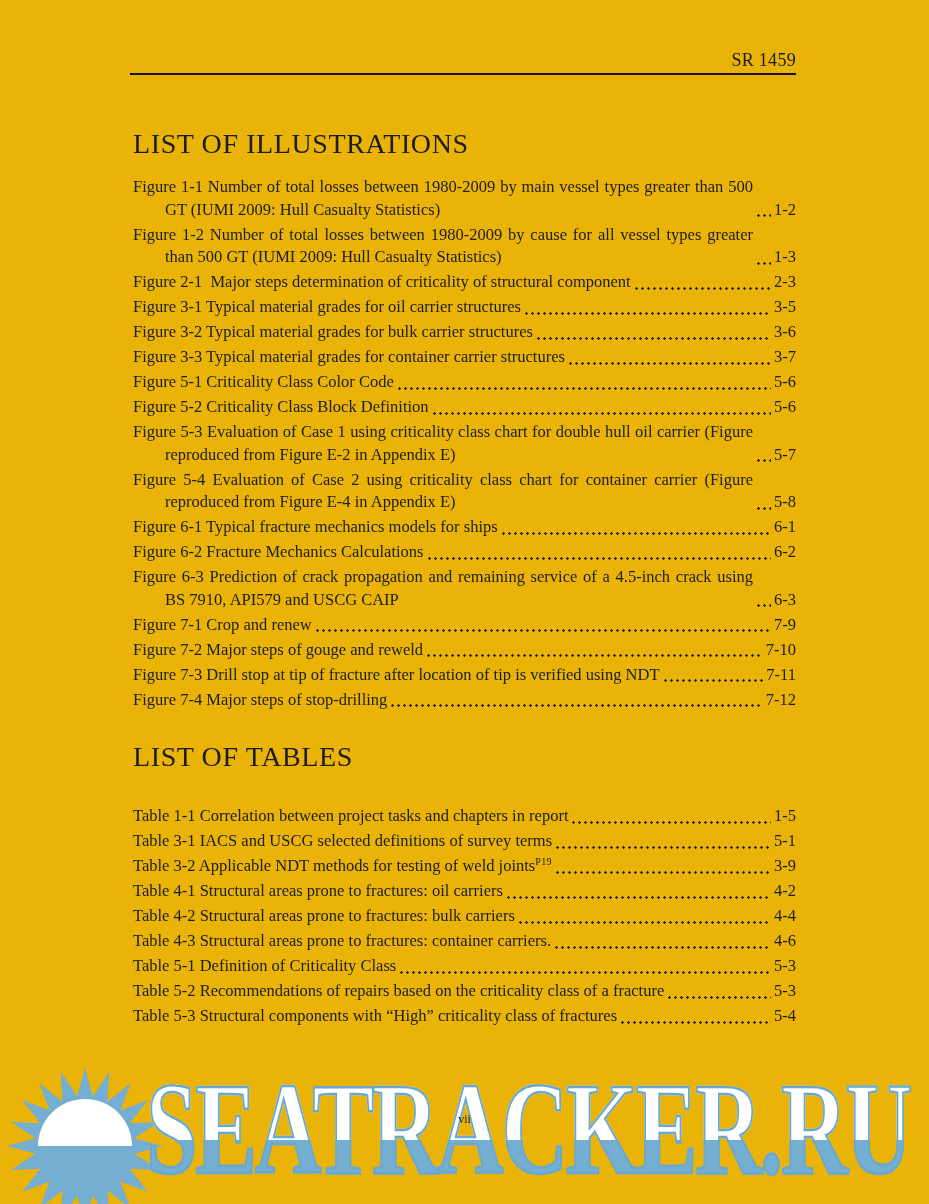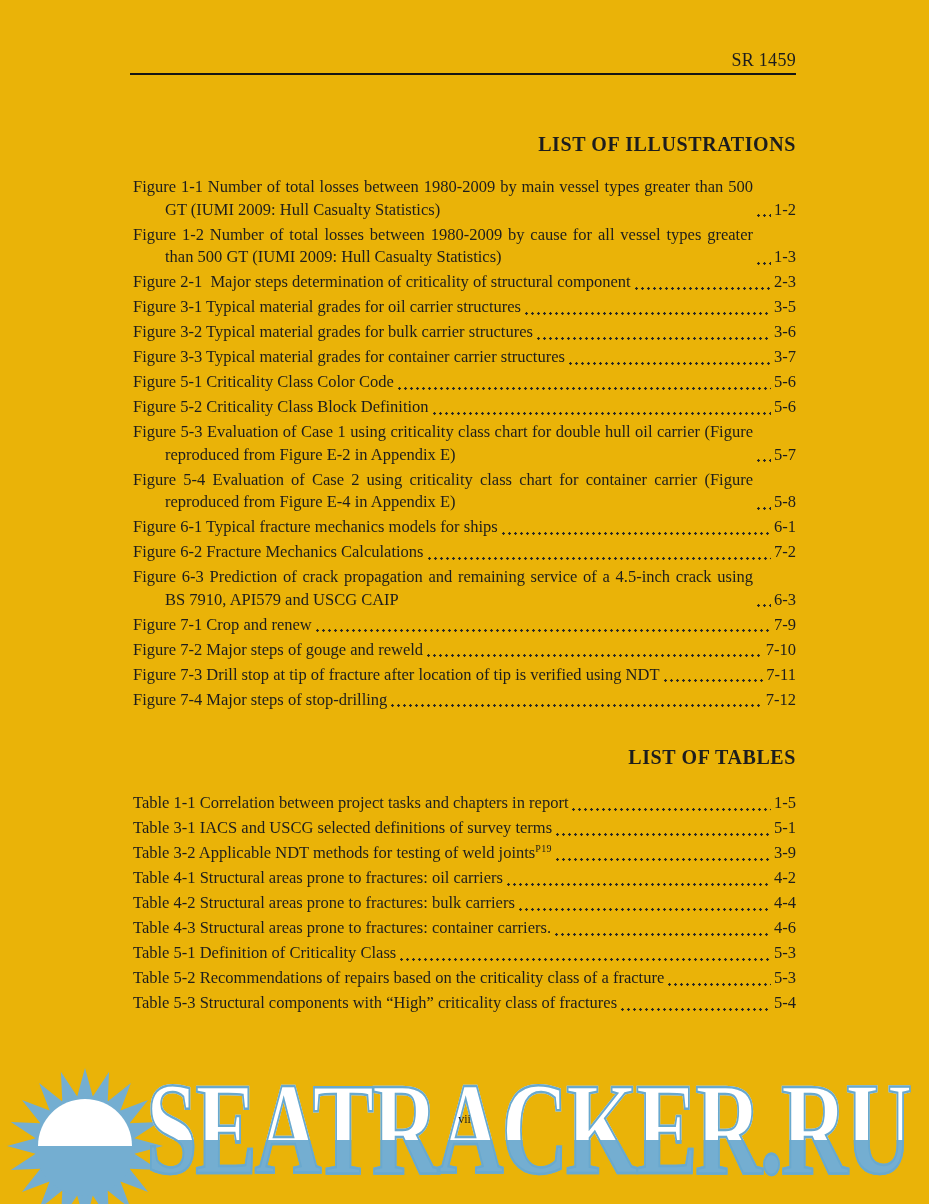--- a/index.html
+++ b/index.html
@@ -18,26 +18,26 @@
   }
   .header-rule {
     position: absolute; top: 73px; left: 130px; width: 666px;
     border-top: 2px solid #151515; height: 0;
   }
   .content {
     position: absolute; left: 133px; top: 75px; width: 663px; z-index: 2;
   }
   .list-title {
     margin: 57px 0 0 0;
-    font-size: 20px; font-weight: bold; text-align: right;
+    font-size: 28px; font-weight: normal; text-align: left;
     letter-spacing: 0.6px; line-height: 24px;
   }
   .tables-title { margin-top: 34px; }
   .toc { margin-top: 20px; }
-  .toc2 { margin-top: 23px; }
+  .toc2 { margin-top: 36px; }
   .entry {
     display: flex; align-items: flex-end;
     margin: 2.5px 0;
     font-size: 16.5px; line-height: 22.5px;
   }
   .entry .text {
     flex: 0 1 auto; min-width: 0;
     padding-left: 32px; text-indent: -32px;
     text-align: justify;
   }
@@ -146,21 +146,21 @@
 
         <div class="entry">
           <span class="text"><span>Figure 6-1 Typical fracture mechanics models for ships</span></span>
           <span class="dots"></span>
           <span class="pg">6-1</span>
         </div>
 
         <div class="entry">
           <span class="text"><span>Figure 6-2 Fracture Mechanics Calculations</span></span>
           <span class="dots"></span>
-          <span class="pg">7-2</span>
+          <span class="pg">6-2</span>
         </div>
 
         <div class="entry">
           <span class="text"><span>Figure 6-3 Prediction of crack propagation and remaining service of a 4.5-inch crack using BS 7910, API579 and USCG CAIP</span></span>
           <span class="dots"></span>
           <span class="pg">6-3</span>
         </div>
 
         <div class="entry">
           <span class="text"><span>Figure 7-1 Crop and renew</span></span>

